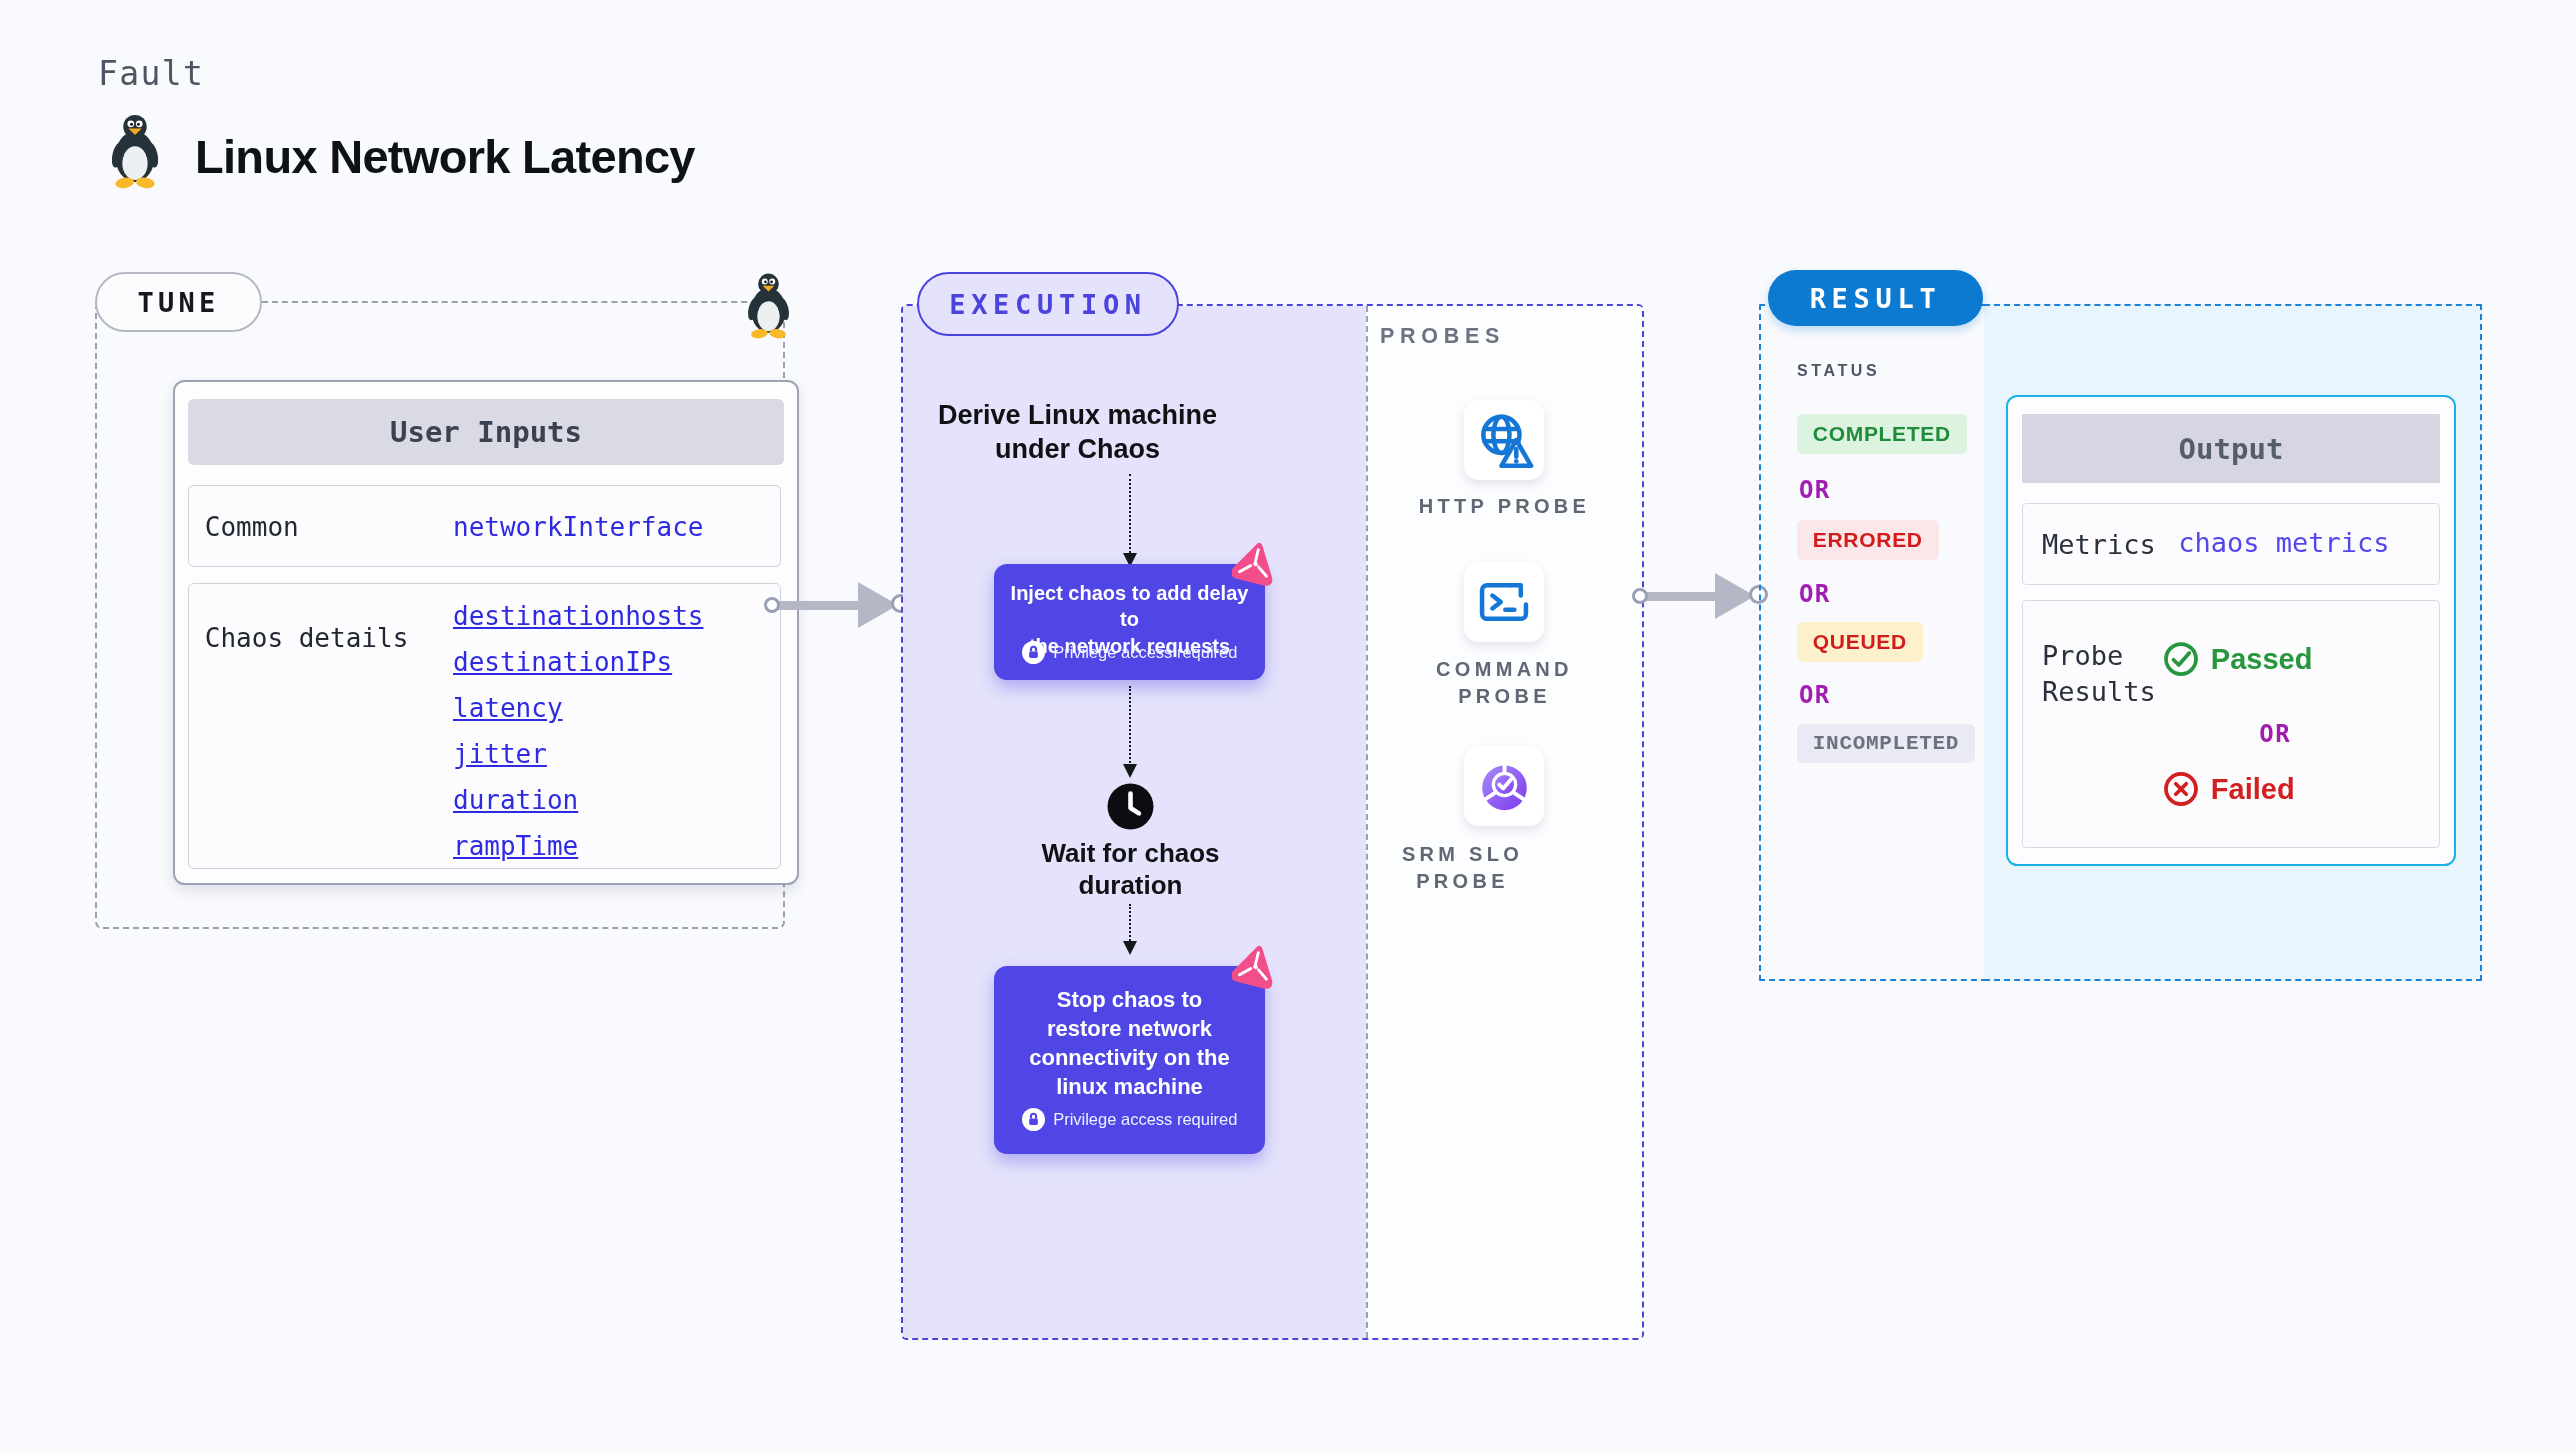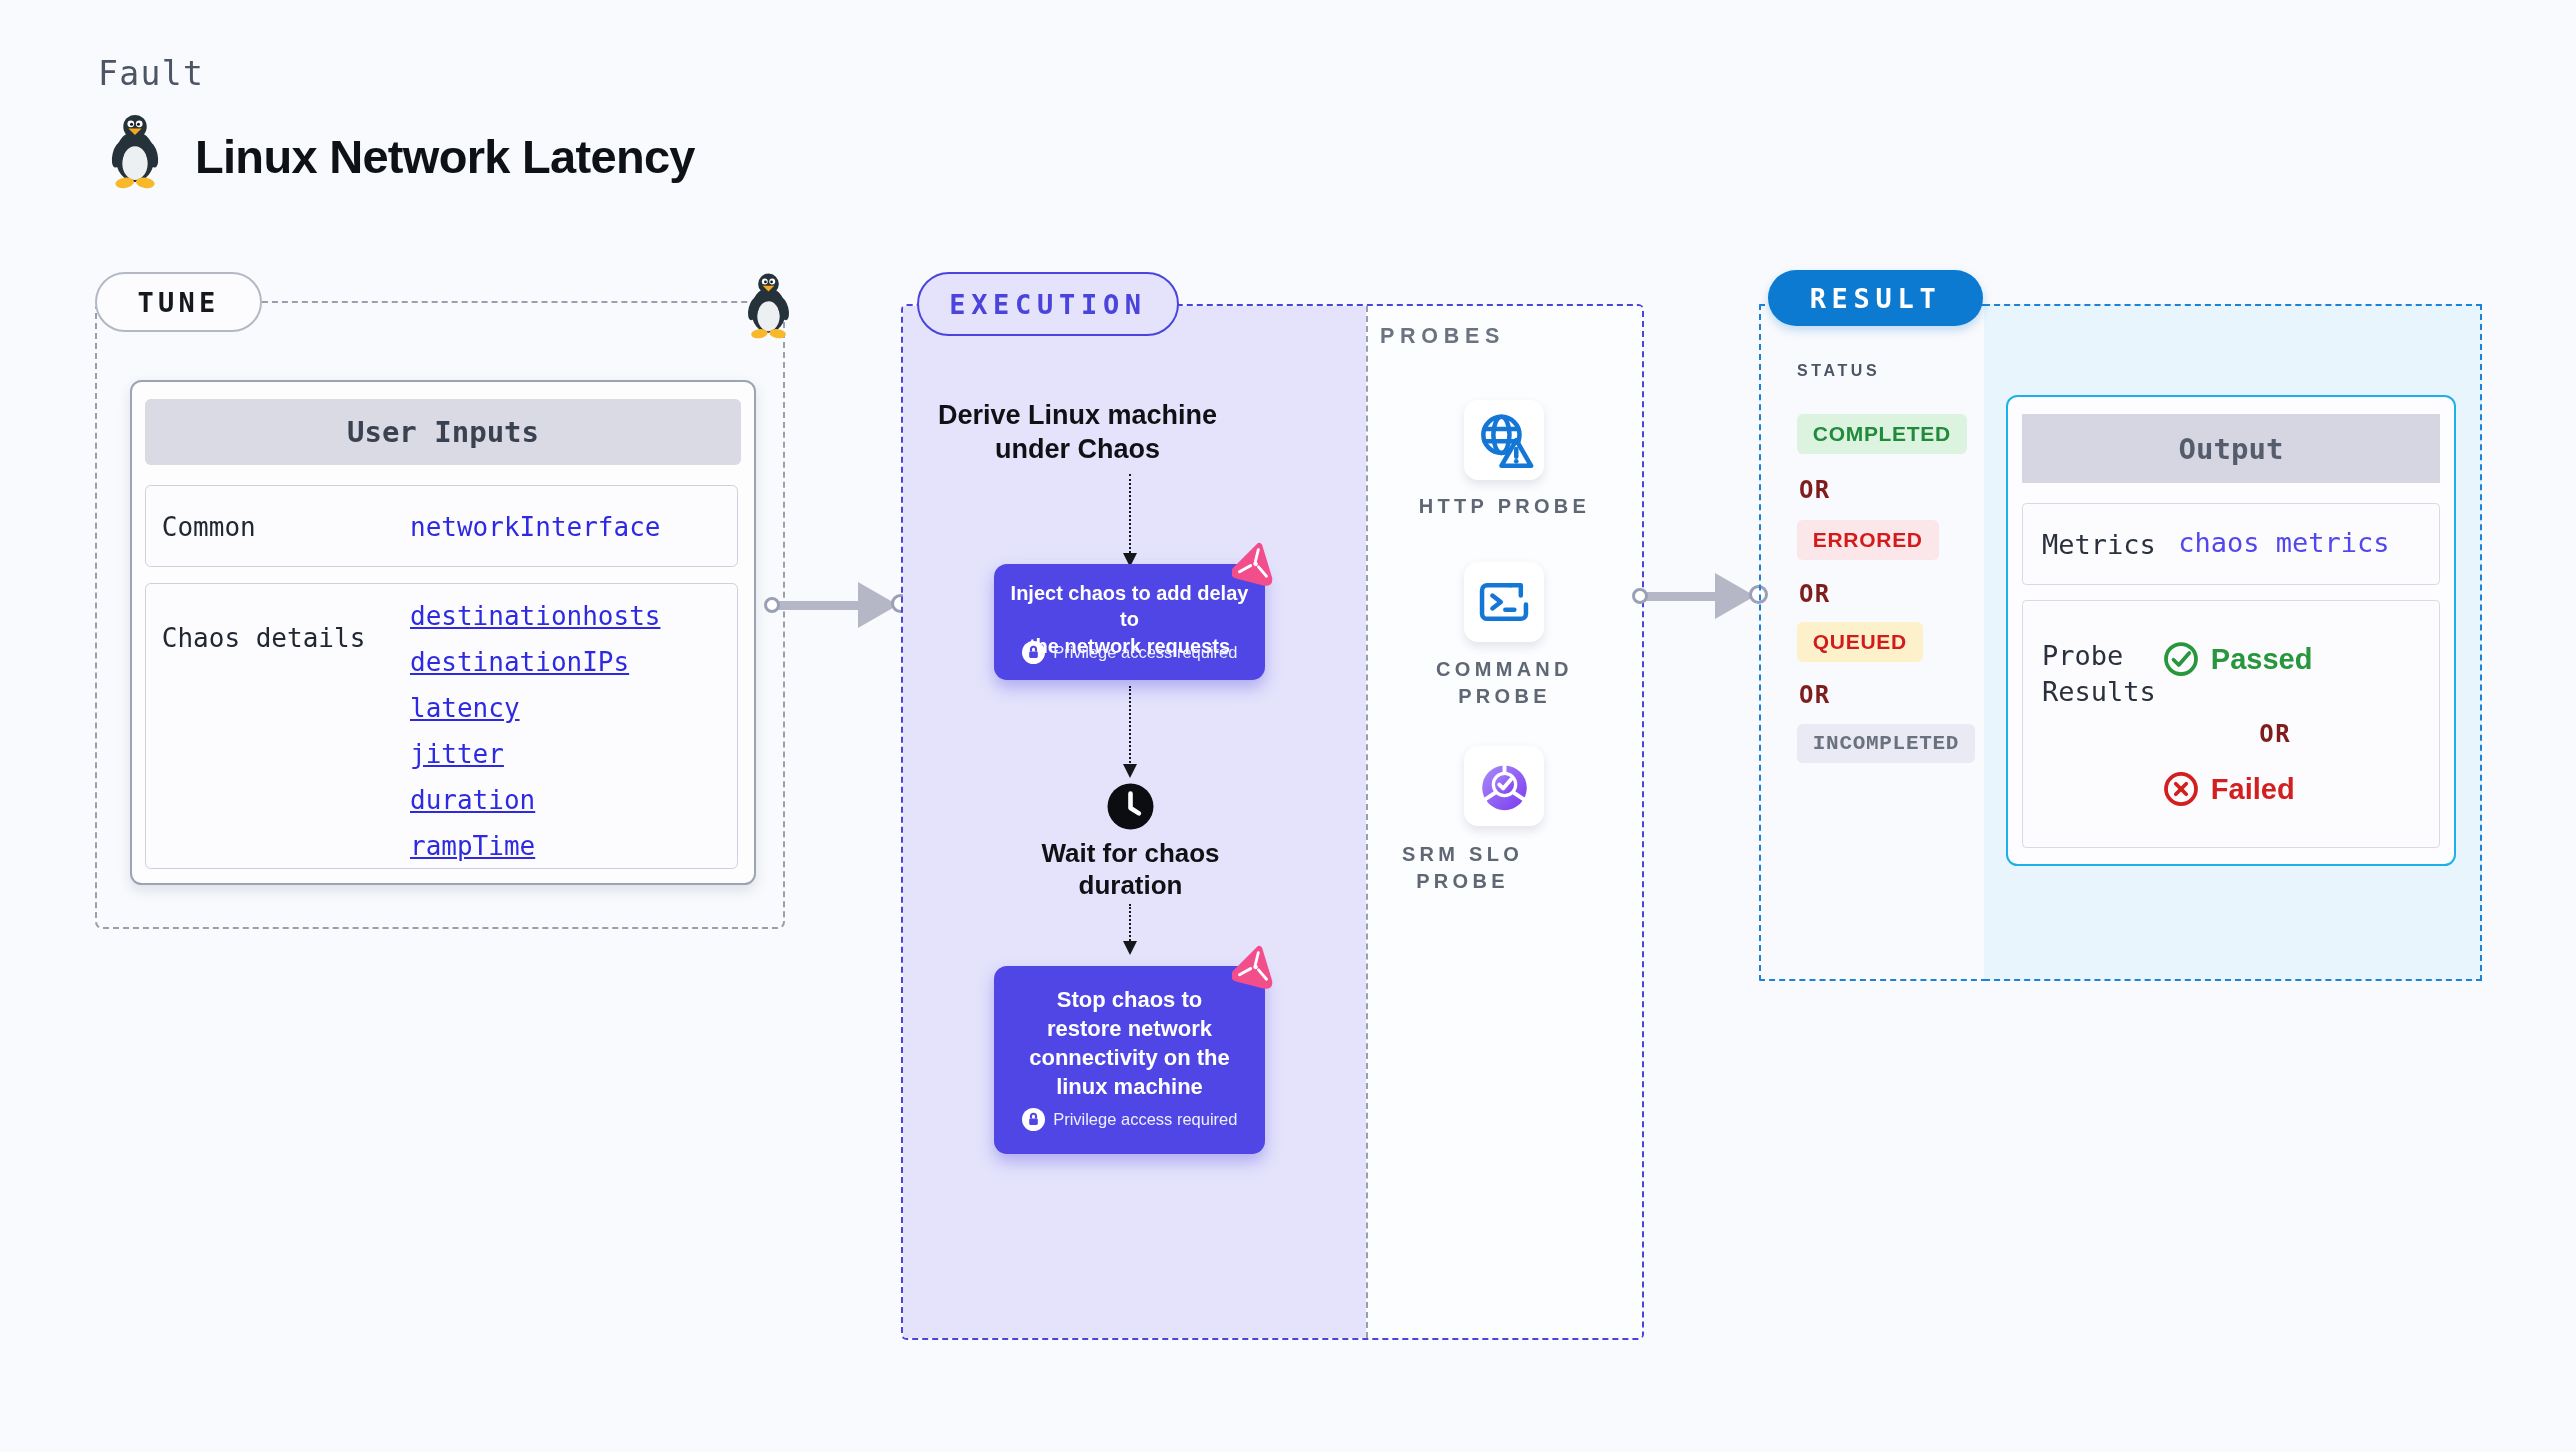--- a/index.html
+++ b/index.html
@@ -24,21 +24,21 @@
   
   .tune-box{border:2.1px dashed #9aa0ab;border-radius:7.2px;}
   .exec-box{border:2.1px dashed #4a44dd;border-radius:5.7px;overflow:hidden;}
   .exec-flow-bg{background:#e4e3fb;}
   .exec-sep{border-left:2.1px dashed #98a0ad;}
   .probes-bg{background:#fcfdff;}
   .status-box{border:2.1px dashed #1b82d8;border-right:2.1px dashed #9aa3b2;border-radius:1.4px;}
   .output-box{border:2.1px dashed #1b82d8;border-left:none;background:#e8f5fd;}
 
   
-  .ui-card{background:#fdfdfe;border:2.1px solid #9ba3b5;border-radius:11.5px;box-shadow:0 5.7px 13px rgba(40,50,80,.12);}
+  .ui-card{background:#fdfdfe;border:2.1px solid #9ba3b5;border-radius:11.5px;box-shadow:0 5.7px 13px rgba(40,50,80,.12);margin-left:43px;}
   .ui-header{background:#d9dae3;border-radius:5.7px;font-size:29px;color:#3a4150;font-weight:600;}
   .ui-row{border:1.4px solid #cdd1dd;border-radius:5.7px;background:#fcfcfe;}
   .ui-label{font-size:26px;color:#212833;}
   .ui-value{font-size:26px;color:#2e2ae2;}
   .ui-values div{height:46px;line-height:46px;text-decoration:underline;}
 
   
   .flow-heading{font-size:27px;line-height:34px;font-weight:700;color:#0f1114;text-align:center;}
   .node{background:#4f46e5;border-radius:13px;box-shadow:0 7.2px 15.8px rgba(79,70,229,.35);color:#fff;text-align:center;}
   .node-text{font-weight:700;color:#fff;text-align:center;}
@@ -58,21 +58,21 @@
   .conn-dot{background:#fff;border:3.6px solid #9aa0b5;border-radius:50%;}
 
   
   .status-title{font-size:16px;font-weight:800;color:#4b5563;letter-spacing:3.6px;}
   .badge{display:inline-block;padding:7.9px 15.8px;border-radius:5.7px;font-size:21px;font-weight:800;letter-spacing:0.7px;
          font-family:"Liberation Sans","DejaVu Sans",sans-serif;}
   .st-completed{background:#dcf3df;color:#1f8b3b;}
   .st-errored{background:#fbe7ea;color:#d21c1c;}
   .st-queued{background:#fdf1cc;color:#d21c1c;}
   .st-incompleted{background:#e9eaf3;color:#6a7280;font-family:Liberation Mono, monospace;}
-  .or-label{font-size:24px;color:#7f1d1d;font-weight:600;letter-spacing:1.4px;}
+  .or-label{font-size:24px;color:#a21caf;font-weight:600;letter-spacing:1.4px;}
 
   
   .out-card{background:#fdfdff;border:2.9px solid #19b1e8;border-radius:11.5px;}
   .out-header{background:#d5d6e1;border-radius:1px;font-size:29px;color:#555d6c;font-weight:600;}
   .out-row{border:1.4px solid #d6dae5;border-radius:4.3px;background:#fcfcfe;}
   .out-label{font-size:27px;color:#2a313d;line-height:36px;}
   .out-value{font-size:27px;color:#5247ec;}
   .passfail{font-size:29px;font-weight:800;}
   .passed{color:#27963c;}
   .failed{color:#d21f1f;}

